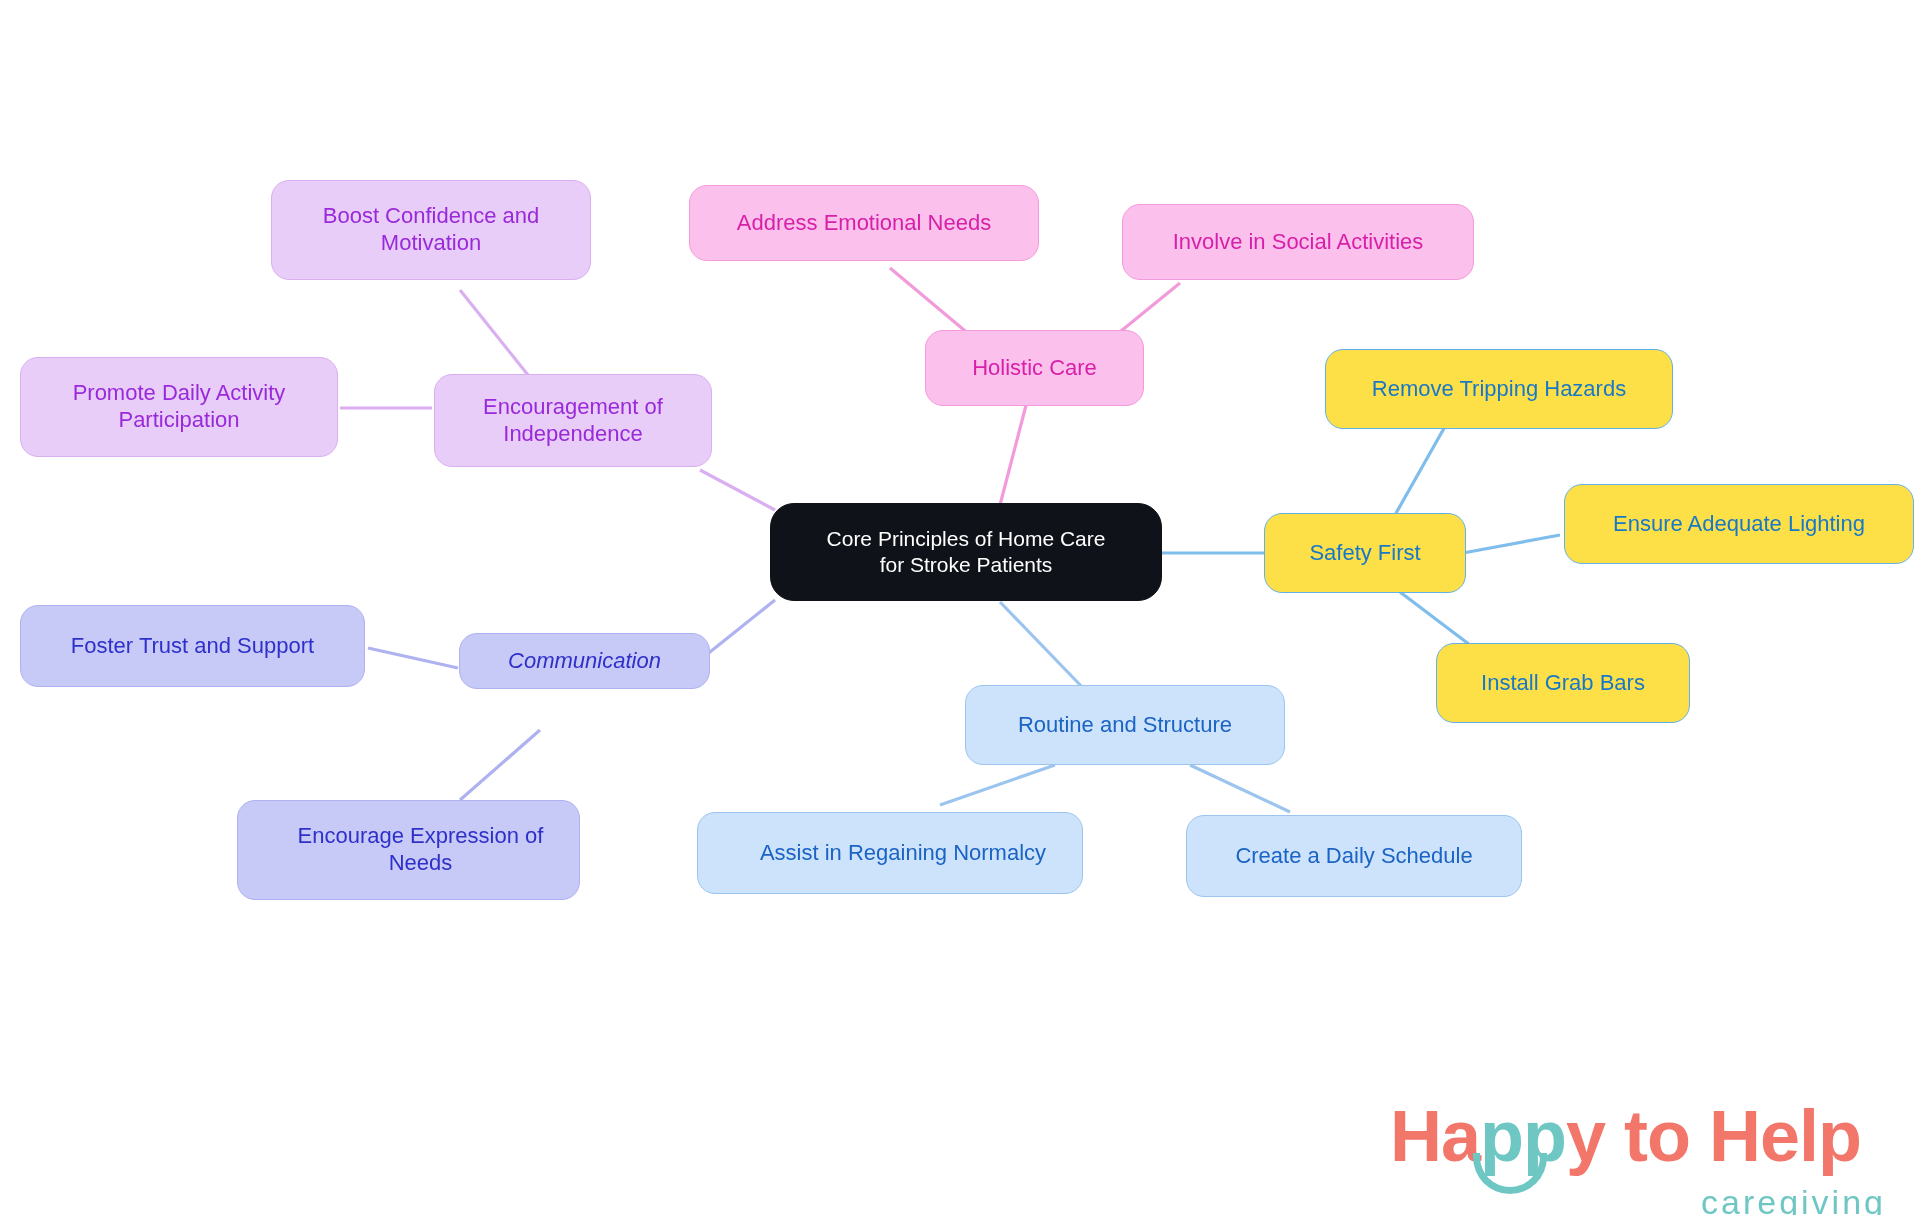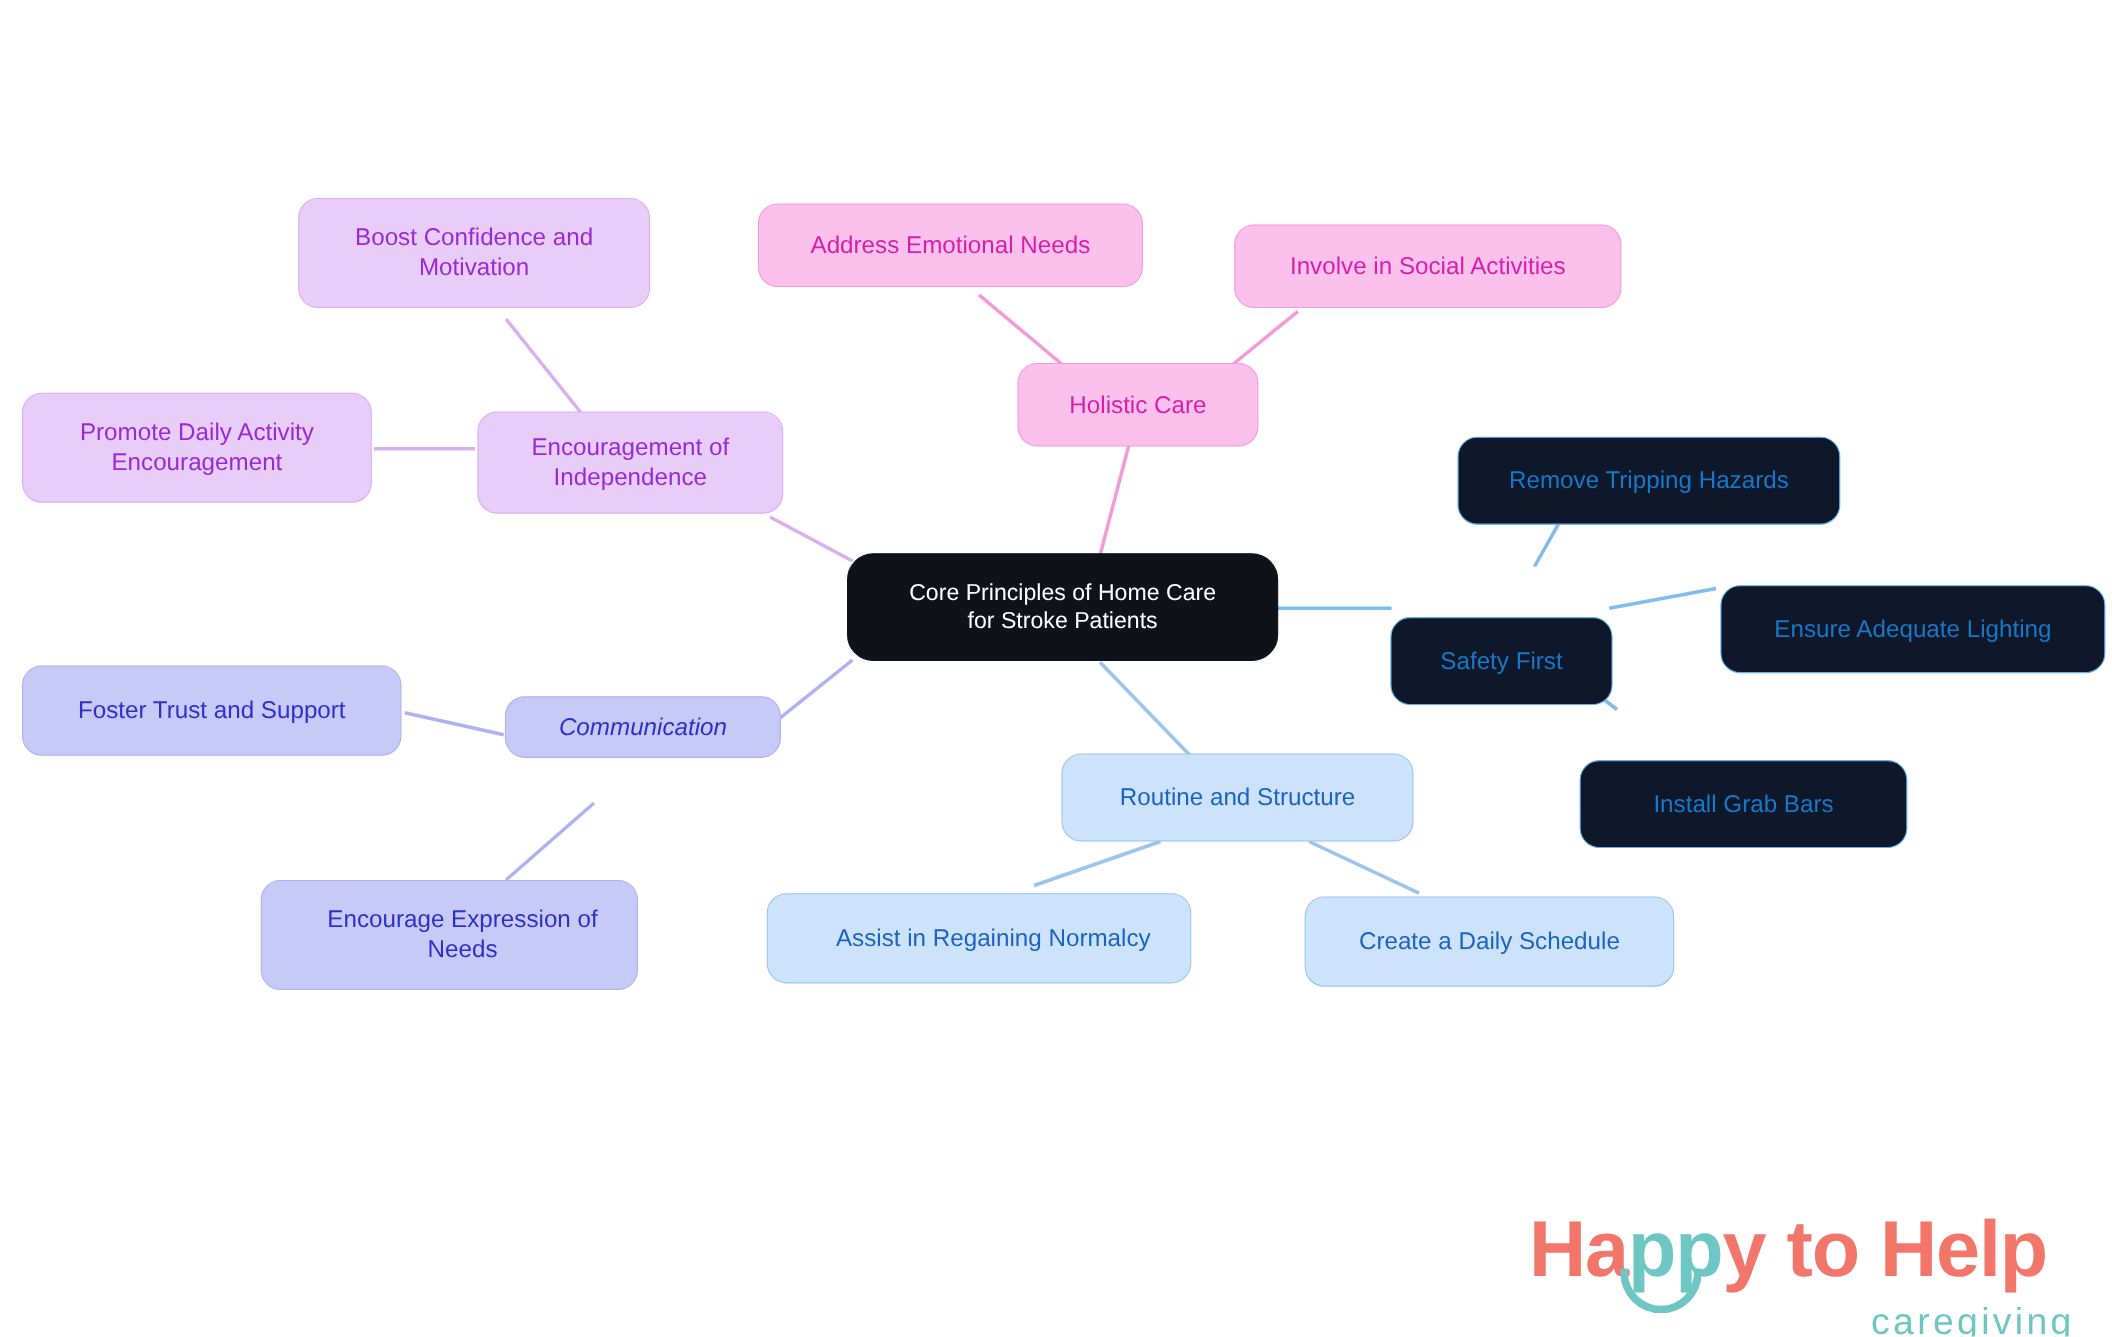--- a/index.html
+++ b/index.html
@@ -74,25 +74,24 @@
   
   .node.indigo {
     background: #C7C9F7;
     border-color: #AFB2F0;
     color: #2F30C9;
     font-size: 22px;
   }
 
   
   .node.sky {
-    background: #0f172a;
+    background: #fde047;
     border-color: #63B0E8;
     color: #1878C8;
     font-size: 22px;
-    margin-top: 48px;
   }
 
   
   .node.pale {
     background: #CCE3FB;
     border-color: #9BC4EE;
     color: #1B63C4;
     font-size: 22px;
   }
 
@@ -169,35 +168,35 @@
   <div class="node root" style="left:770px; top:503px; width:392px; height:98px;">Core Principles of Home Care
 for Stroke Patients</div>
 
   <div class="node purple" style="left:434px; top:374px; width:278px; height:93px;">Encouragement of
 Independence</div>
 
   <div class="node purple" style="left:271px; top:180px; width:320px; height:100px;">Boost Confidence and
 Motivation</div>
 
   <div class="node purple" style="left:20px; top:357px; width:318px; height:100px;">Promote Daily Activity
-Encouragement</div>
+Participation</div>
 
   <div class="node pink" style="left:925px; top:330px; width:219px; height:76px;">Holistic Care</div>
 
   <div class="node pink" style="left:689px; top:185px; width:350px; height:76px;">Address Emotional Needs</div>
 
   <div class="node pink" style="left:1122px; top:204px; width:352px; height:76px;">Involve in Social Activities</div>
 
   <div class="node sky" style="left:1264px; top:513px; width:202px; height:80px;">Safety First</div>
 
   <div class="node sky" style="left:1325px; top:349px; width:348px; height:80px;">Remove Tripping Hazards</div>
 
   <div class="node sky" style="left:1564px; top:484px; width:350px; height:80px;">Ensure Adequate Lighting</div>
 
-  <div class="node sky" style="left:1436px; top:643px; width:298px; height:80px;text-align:right;">Install Grab Bars</div>
+  <div class="node sky" style="left:1436px; top:643px; width:254px; height:80px;text-align:right;">Install Grab Bars</div>
 
   <div class="node pale" style="left:965px; top:685px; width:320px; height:80px;">Routine and Structure</div>
 
   <div class="node pale" style="left:697px; top:812px; width:386px; height:82px;padding-left:40px;">Assist in Regaining Normalcy</div>
 
   <div class="node pale" style="left:1186px; top:815px; width:336px; height:82px;">Create a Daily Schedule</div>
 
   <div class="node indigo" style="left:459px; top:633px; width:251px; height:56px;font-style:italic;">Communication</div>
 
   <div class="node indigo" style="left:20px; top:605px; width:345px; height:82px;">Foster Trust and Support</div>

